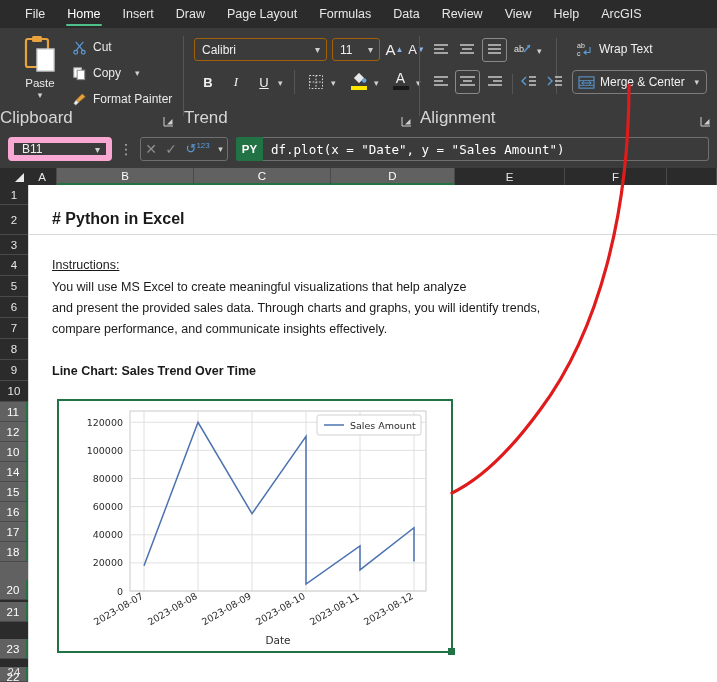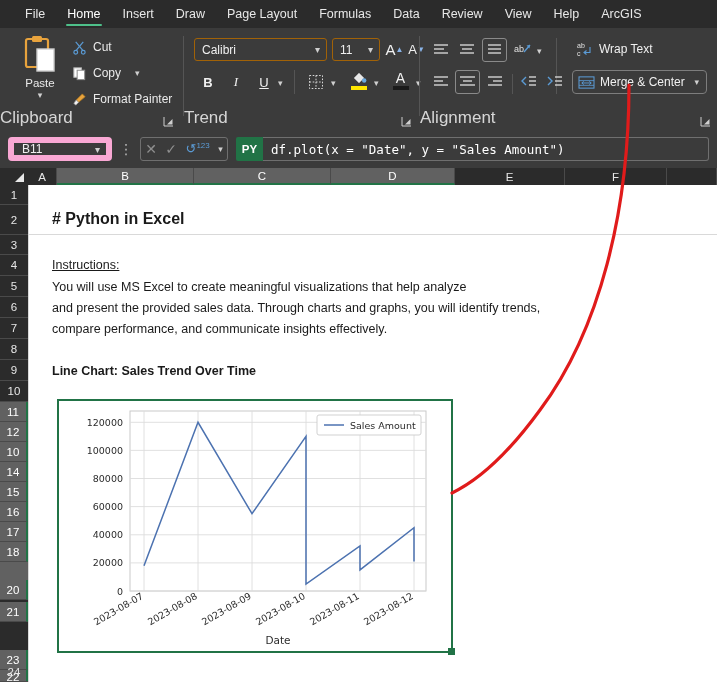--- a/index.html
+++ b/index.html
@@ -537,21 +537,21 @@
       </div>
     <div class="rh selr" style="top:395px; height:20px;">
         <span>20</span>
       </div>
     <div class="rh selr" style="top:417px; height:20px;">
         <span>21</span>
       </div>
     <div class="rh selr" style="top:437px; height:20px;margin-top:45px;">
         <span>22</span>
       </div>
-    <div class="rh selr" style="top:465px; height:20px;">
+    <div class="rh selr" style="top:454px; height:20px;">
         <span>23</span>
       </div>
     <div class="rh" style="top:477px; height:20px;">
         <span>24</span>
       </div>
   </div>
 
   <div class="sheet">
     <div class="gline-h" style="top:49px;"></div>
     <div class="gline-v" style="left:0px;"></div>

